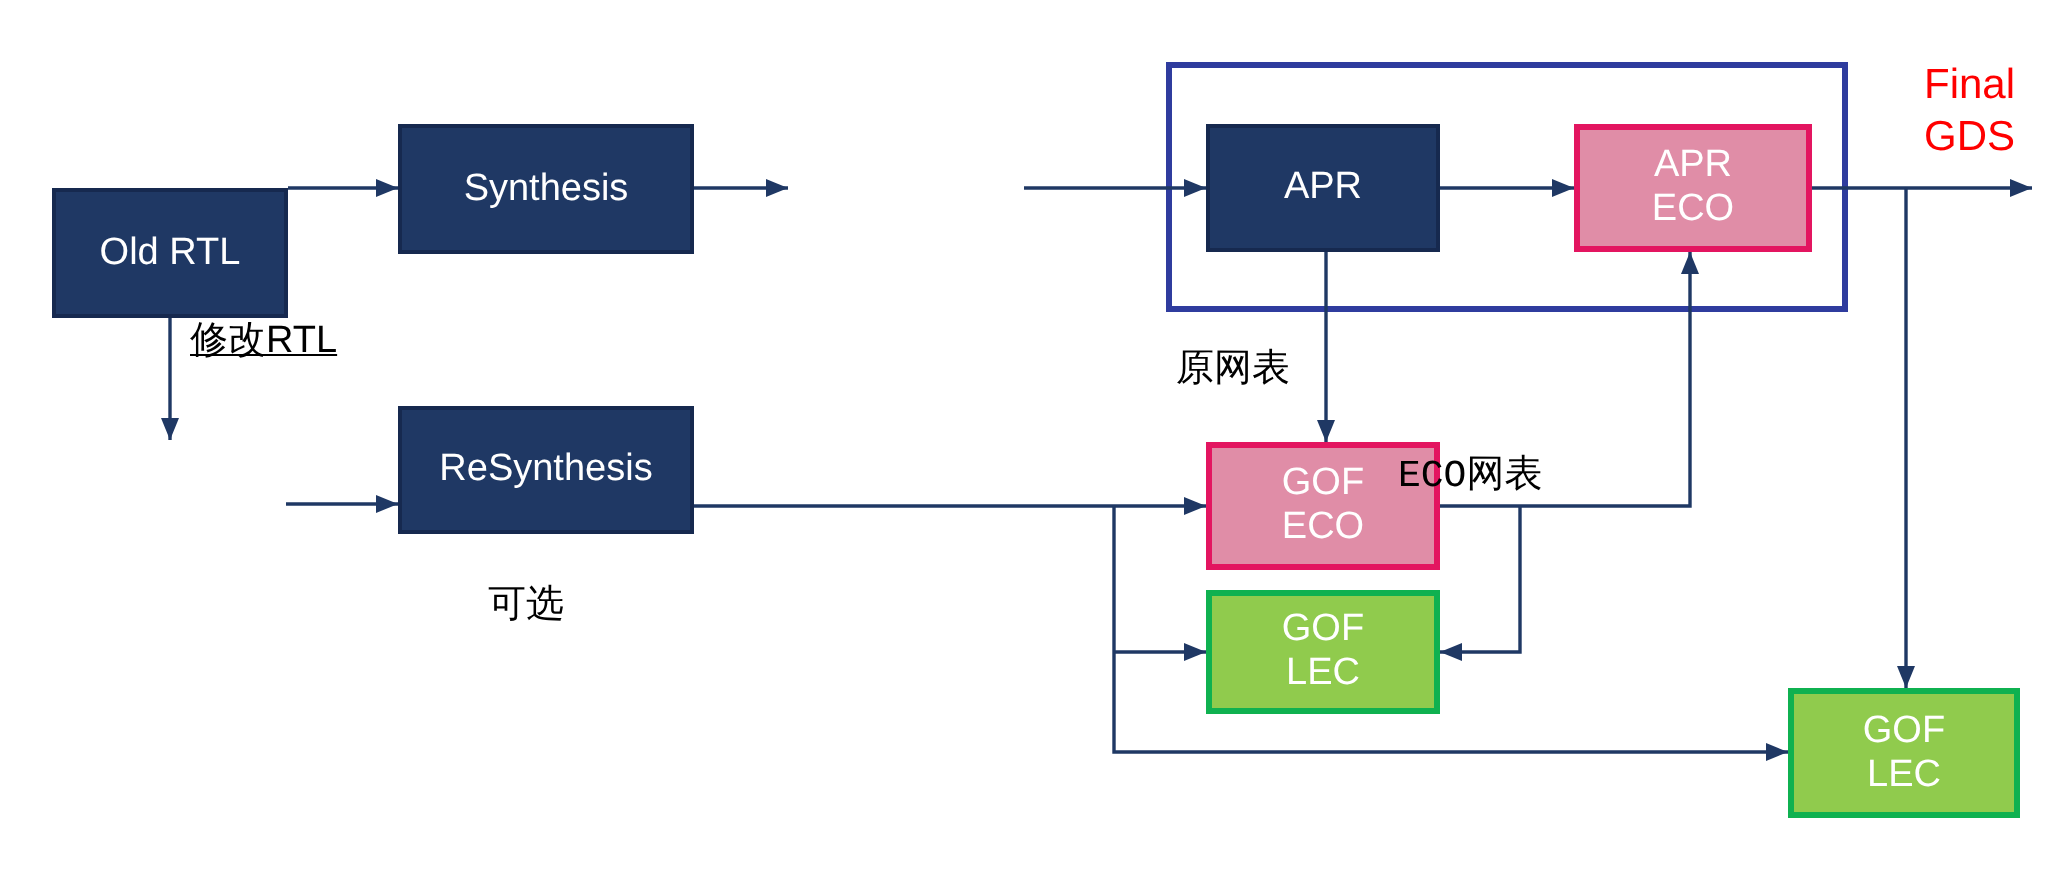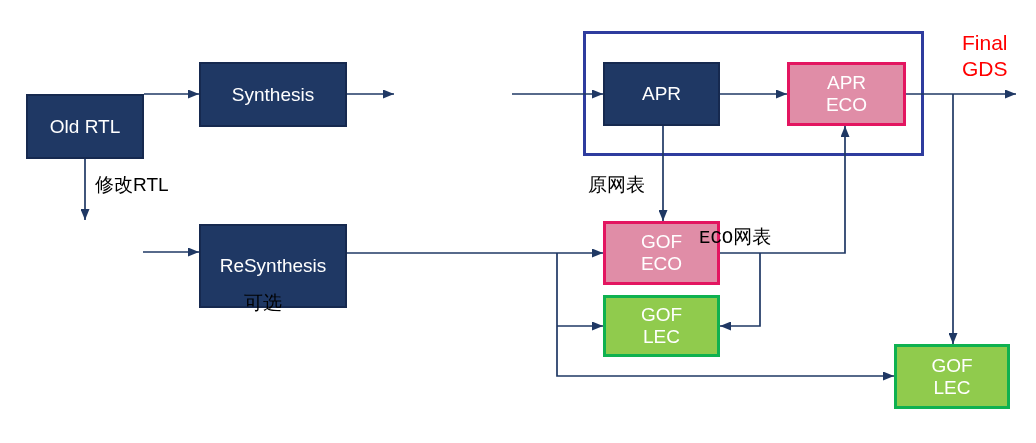--- a/index.html
+++ b/index.html
@@ -78,28 +78,28 @@
       <polyline points="720,253 845,253 845,126" marker-end="url(#ah)"></polyline>
       <polyline points="760,253 760,326 720,326" marker-end="url(#ah)"></polyline>
     </g>
   </svg>
 
   <div class="node navy" style="left:26px;  top:62px;  width:118px; height:65px;margin-top:32px;">Old RTL</div>
   <div class="node navy" style="left:199px; top:62px;  width:148px; height:65px;">Synthesis</div>
   <div class="node navy" style="left:603px; top:62px;  width:117px; height:64px;">APR</div>
   <div class="node pink" style="left:787px; top:62px;  width:119px; height:64px;">APR
 ECO</div>
-  <div class="node navy" style="left:199px; top:224px; width:148px; height:84px;">ReSynthesis</div>
+  <div class="node navy" style="left:199px; top:203px; width:148px; height:64px;">ReSynthesis</div>
   <div class="node pink" style="left:603px; top:221px; width:117px; height:64px;">GOF
 ECO</div>
   <div class="node green" style="left:603px; top:295px; width:117px; height:62px;">GOF
 LEC</div>
   <div class="node green" style="left:894px; top:344px; width:116px; height:65px;">GOF
 LEC</div>
 
-  <div class="flabel" style="left:95px;  top:174px;">修改RTL</div>
+  <div class="flabel" style="left:95px;  top:160px;text-decoration:underline;">修改RTL</div>
   <div class="flabel" style="left:588px; top:174px;">原网表</div>
   <div class="flabel" style="left:699px; top:227px;font-family:Liberation Mono, monospace;">ECO网表</div>
   <div class="flabel" style="left:244px; top:292px;">可选</div>
   <div class="flabel final-gds" style="left:962px; top:30px;">Final
 GDS</div>
 
 </div>
 
 </body></html>

